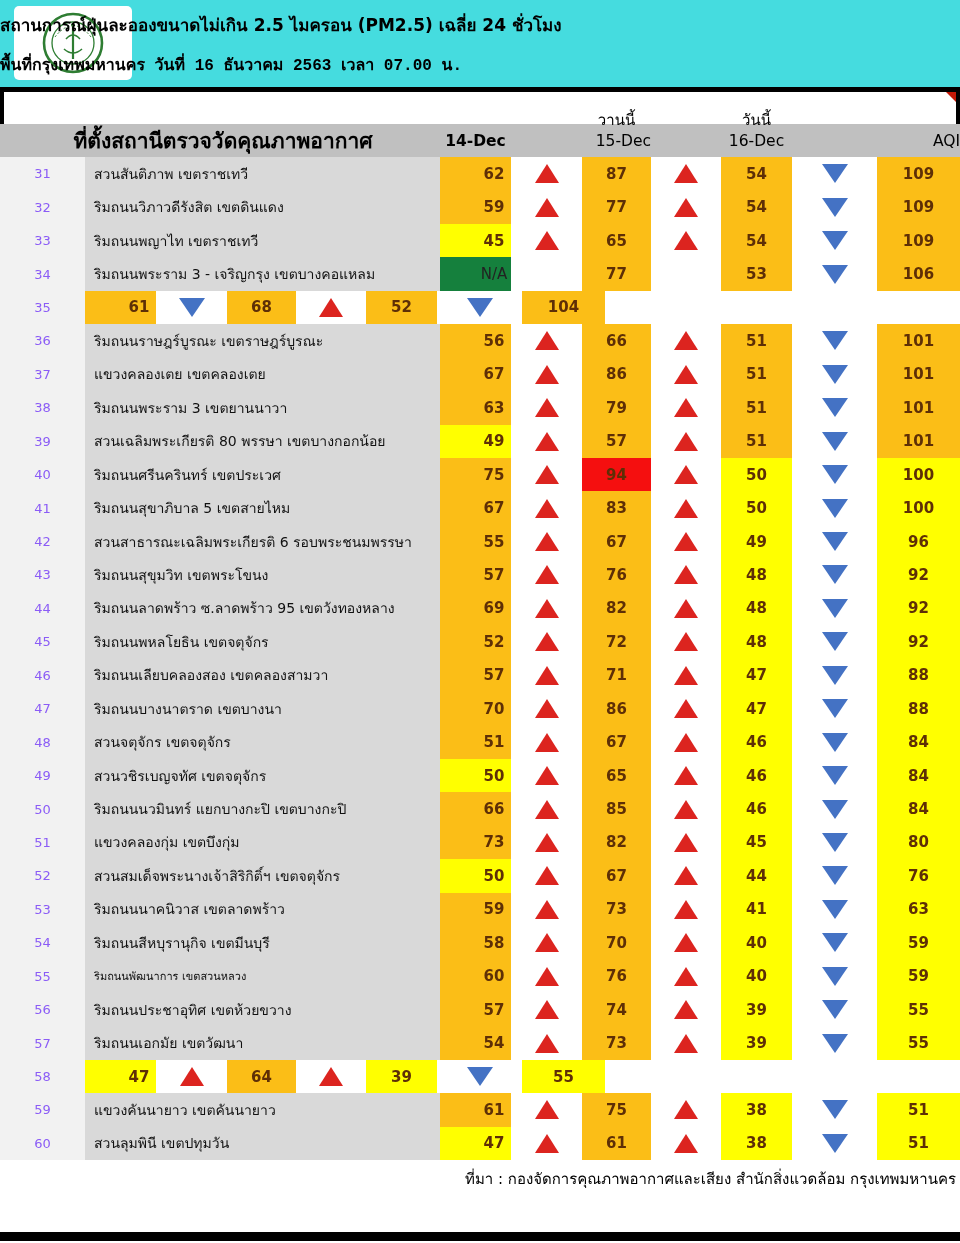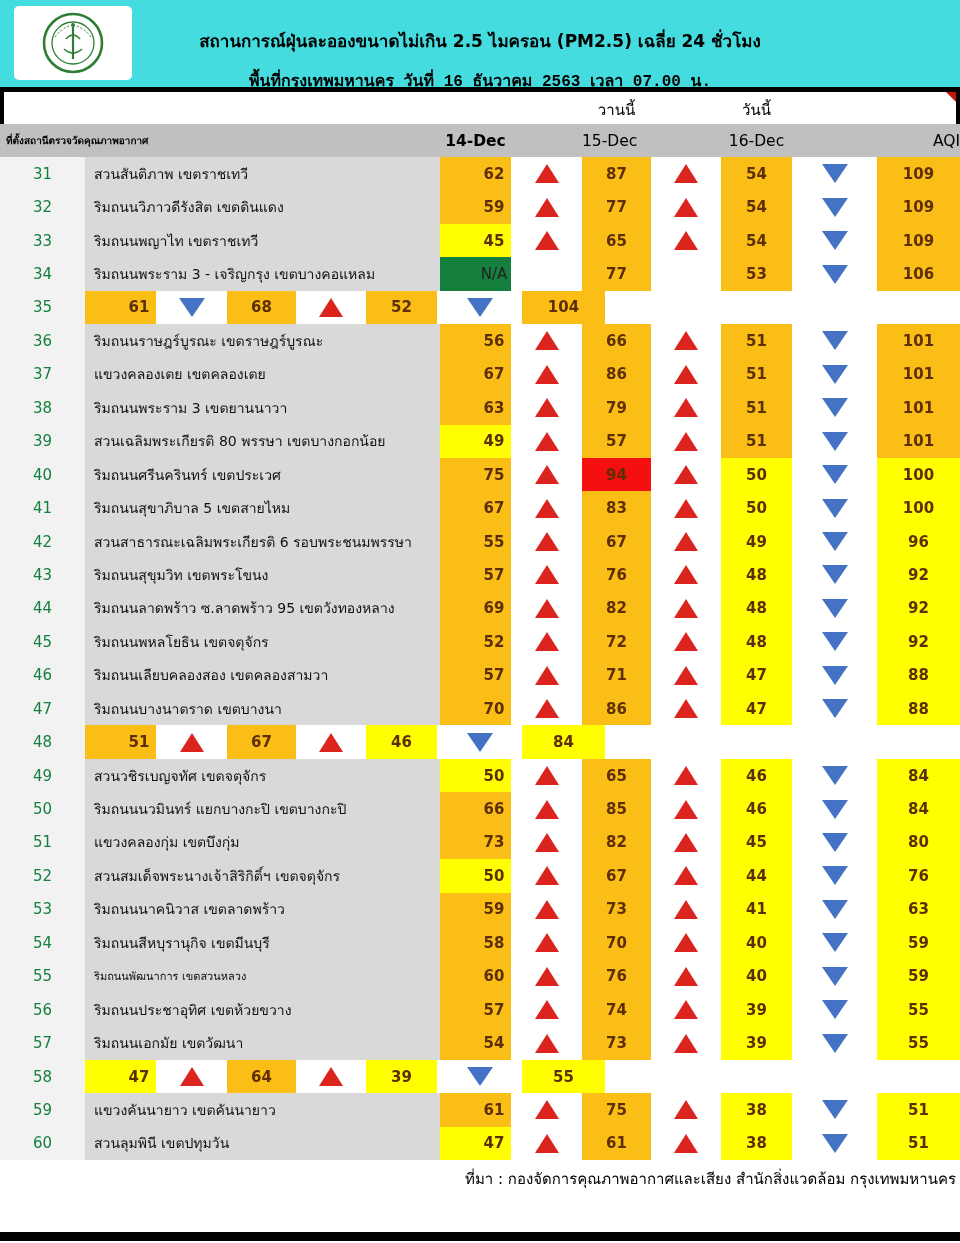--- a/index.html
+++ b/index.html
@@ -4,46 +4,46 @@
 <style>
   html,body{margin:0;padding:0;background:#888;}
   .page{
     width:960px;height:1243px;background:#fff;position:relative;overflow:hidden;
     font-family:"DejaVu Sans","Liberation Sans",sans-serif;color:#000;
   }
   
   .banner{height:87px;background:var(--cyan);position:relative;}
   .logo-box{position:absolute;left:14px;top:6px;width:118px;height:74px;background:#fff;
     border-radius:5px;display:flex;align-items:center;justify-content:center;}
-  .titles{position:absolute;left:0;right:0;top:16px;height:100%;text-align:center;border-radius:32px;}
+  .titles{position:absolute;left:0;right:0;top:0;height:100%;text-align:left;border-radius:32px;}
   .title-1{font-size:17px;font-weight:bold;padding-top:11px;}
   .title-2{font-size:16px;font-weight:bold;padding-top:14px;font-family:Liberation Mono, monospace;}
   .divider{height:5px;background:#000;}
   
   .band{height:32px;background:#fff;position:relative;border-left:4px solid #000;border-right:4px solid #000;box-sizing:border-box;}
-  .band .lbl{position:absolute;top:6px;font-size:15px;text-align:center;}
+  .band .lbl{position:absolute;top:16px;font-size:15px;text-align:center;}
   .lbl-yesterday{left:578px;width:69px;}
   .lbl-today{left:717px;width:71px;}
   .corner-marker{position:absolute;right:0;top:0;width:0;height:0;
     border-left:10px solid transparent;border-top:10px solid #c21807;}
   
   .thead{height:33px;background:var(--header_gray);display:flex;align-items:center;font-size:15.5px;}
-  .h-station{width:440px;padding-left:6px;box-sizing:border-box;font-weight:bold;font-size:10px;}
+  .h-station{width:440px;padding-left:6px;box-sizing:border-box;font-weight:bold;font-size:21px;text-align:center;}
   .h-d14{width:71px;text-align:center;font-weight:bold;}
   .h-a1{width:71px;}
-  .h-d15{width:69px;text-align:left;}
+  .h-d15{width:69px;text-align:right;}
   .h-a2{width:70px;}
   .h-d16{width:71px;text-align:center;}
   .h-a3{width:85px;}
   .h-aqi{width:83px;text-align:right;}
   
   .tbody{height:1003px;display:flex;flex-direction:column;}
   .trow{flex:1;display:flex;align-items:stretch;}
   .td{display:flex;align-items:center;justify-content:center;box-sizing:border-box;}
-  .c-num{width:85px;background:var(--numcol_gray);font-size:15px;color:#15803d;}
+  .c-num{width:85px;background:var(--numcol_gray);font-size:13px;color:#8b5cf6;}
   .c-name{width:355px;background:var(--row_gray);justify-content:flex-start;padding-left:9px;
     font-size:14px;color:#111;white-space:nowrap;overflow:hidden;}
   .c-name.small{font-size:11px;}
   .c-d14{width:71px;padding-left:37px;}
   .c-a1{width:71px;background:#fff;}
   .c-d15{width:69px;}
   .c-a2{width:70px;background:#fff;}
   .c-d16{width:71px;}
   .c-a3{width:85px;background:#fff;}
   .c-aqi{width:83px;}
@@ -386,20 +386,21 @@
           <span class="arr up"></span>
         </div>
         <div class="td c-d16 val bg-yellow">47</div>
         <div class="td c-a3">
           <span class="arr down"></span>
         </div>
         <div class="td c-aqi val bg-yellow">88</div>
       </div>
       <div class="trow">
         <div class="td c-num">48</div>
+        <div class="td c-name">สวนจตุจักร เขตจตุจักร</div>
         <div class="td c-d14 val bg-orange">51</div>
         <div class="td c-a1">
           <span class="arr up"></span>
         </div>
         <div class="td c-d15 val bg-orange">67</div>
         <div class="td c-a2">
           <span class="arr up"></span>
         </div>
         <div class="td c-d16 val bg-yellow">46</div>
         <div class="td c-a3">

